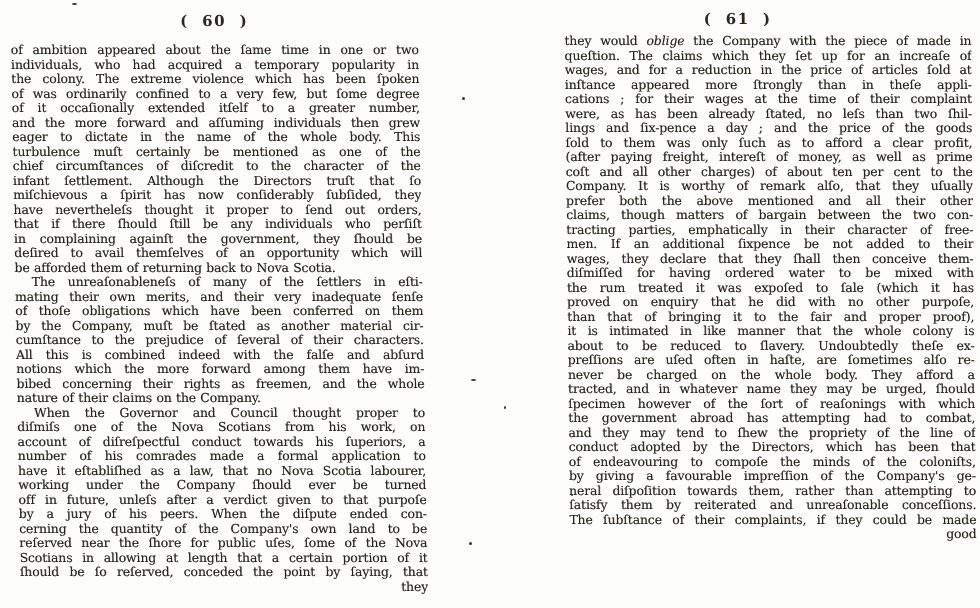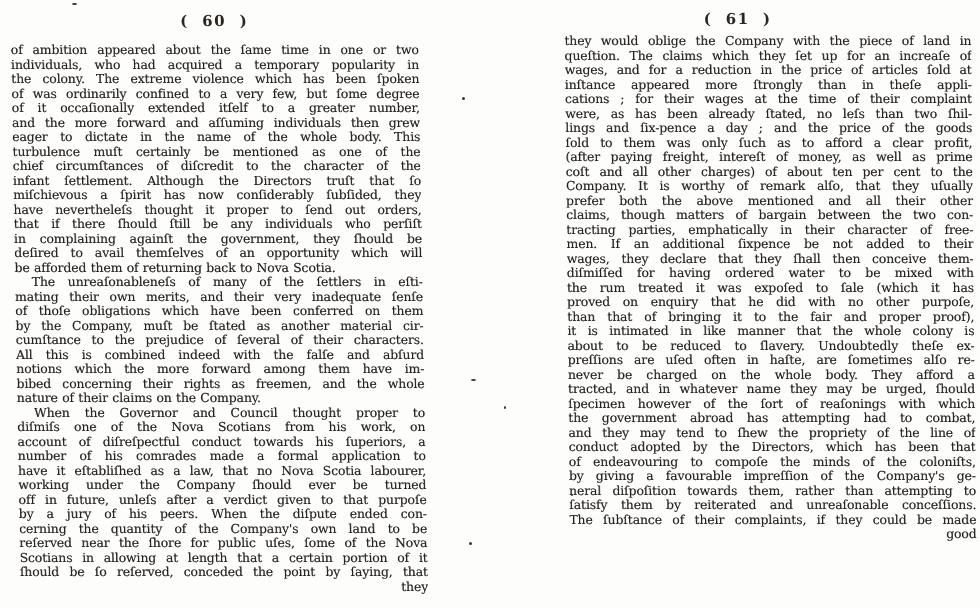--- a/index.html
+++ b/index.html
@@ -36,21 +36,21 @@
     text-align: justify;
     text-align-last: justify;
     letter-spacing: -0.1px;
     word-spacing: 0.5px;
     text-shadow: 0.3px 0.3px 0.4px rgba(41,35,29,0.45);
     white-space: normal;
   }
   .line.al { text-align-last: left; }
   .line.ar { text-align-last: right; }
   .line.indent { text-indent: 17px; }
-  .it { }
+  .it { font-style: italic; }
   .speck { position: absolute; background: #3a332c; border-radius: 50%; }
   .s1 { left: 72px;  top: 3px;   width: 5px; height: 2px; }
   .s2 { left: 462px; top: 97px;  width: 3px; height: 3px; }
   .s3 { left: 471px; top: 379px; width: 5px; height: 2px; }
   .s4 { left: 469px; top: 542px; width: 3px; height: 3px; }
   .s5 { left: 504px; top: 406px; width: 2px; height: 3px; }
   .s6 { left: 571px; top: 494px; width: 2px; height: 2px; }
 </style>
 </head>
 <body>
@@ -97,21 +97,21 @@
         <div class="line">reſerved near the ſhore for public uſes, ſome of the Nova</div>
         <div class="line">Scotians in allowing at length that a certain portion of it</div>
         <div class="line">ſhould be ſo reſerved, conceded the point by ſaying, that</div>
         <div class="line ar">they</div>
       </div>
   </section>
 
   <section class="page page-right">
     <header class="pagenum pagenum-right">(  61  )</header>
     <div class="textblock textblock-right">
-        <div class="line"><span>they would </span><span class="it">oblige</span><span> the Company with the piece of land in</span></div>
+        <div class="line"><span>they would </span><span class="it">oblige</span><span> the Company with the piece of made in</span></div>
         <div class="line">queſtion.  The claims which they ſet up for an increaſe of</div>
         <div class="line">wages, and for a reduction in the price of articles ſold at</div>
         <div class="line">inſtance appeared more ſtrongly than in theſe appli-</div>
         <div class="line">cations ; for their wages at the time of their complaint</div>
         <div class="line">were, as has been already ſtated, no leſs than two ſhil-</div>
         <div class="line">lings and ſix-pence a day ; and the price of the goods</div>
         <div class="line">ſold to them was only ſuch as to afford a clear profit,</div>
         <div class="line">(after paying freight, intereſt of money, as well as prime</div>
         <div class="line">coſt and all other charges) of about ten per cent to the</div>
         <div class="line">Company.  It is worthy of remark alſo, that they uſually</div>

